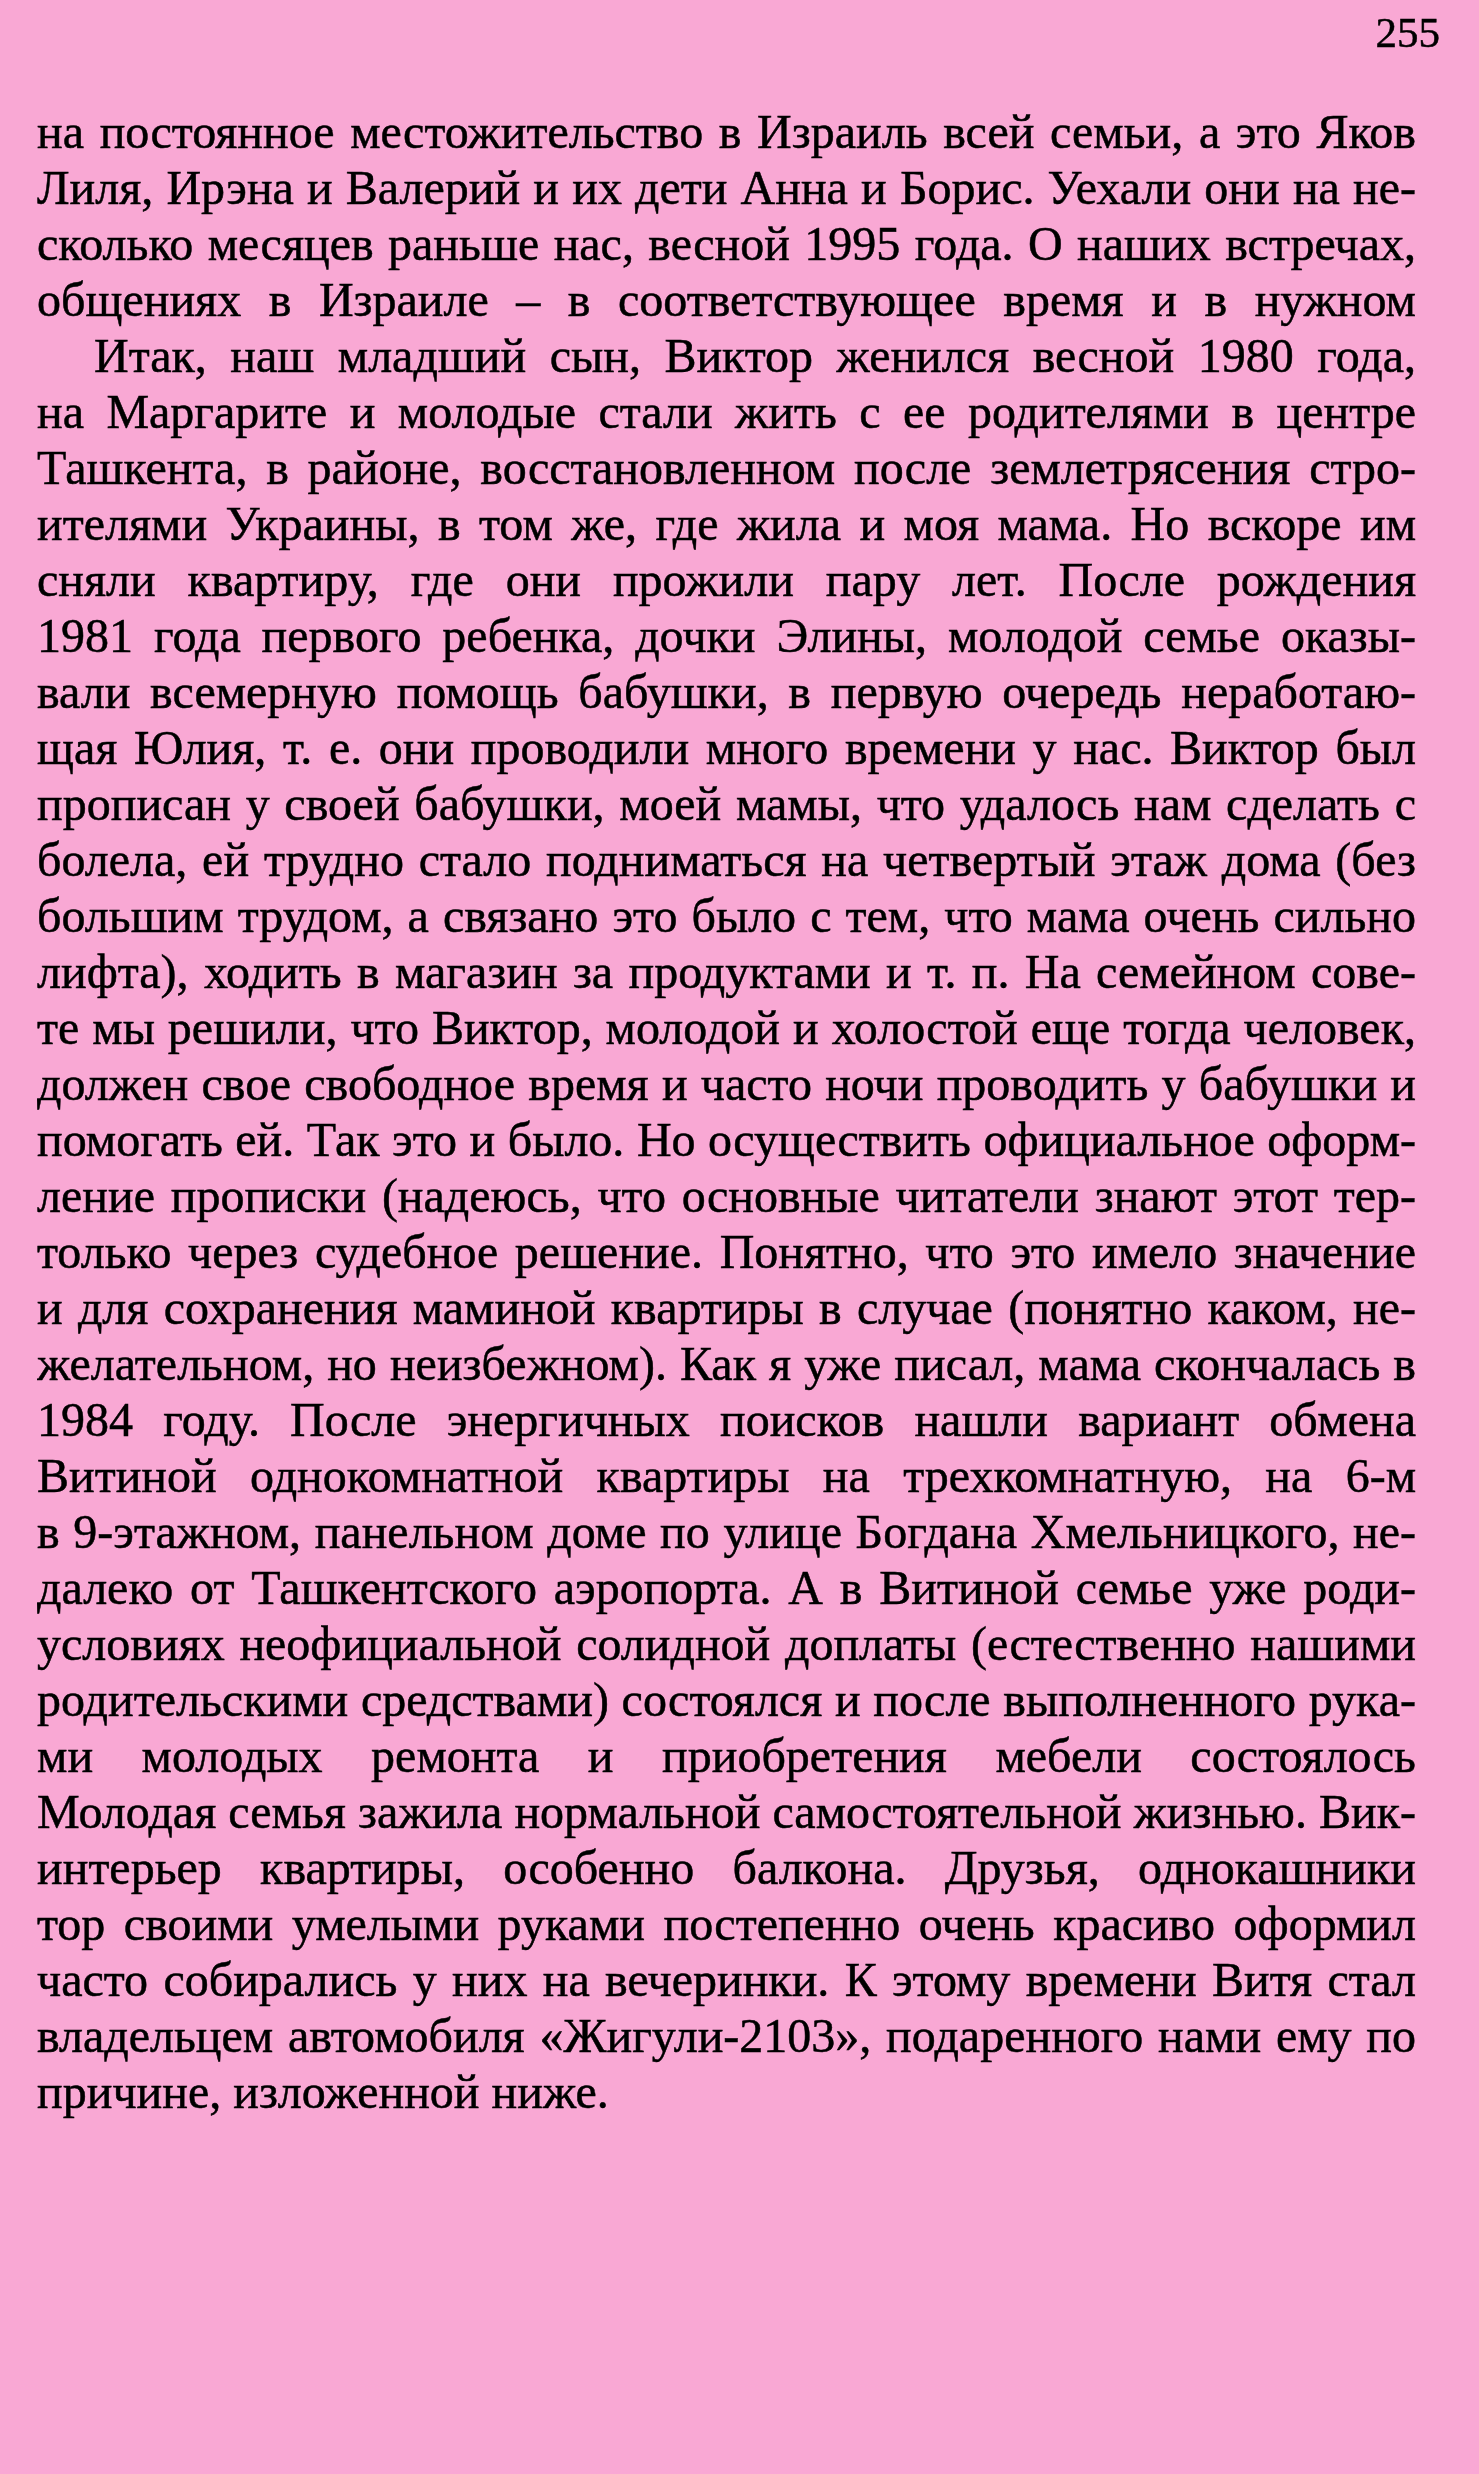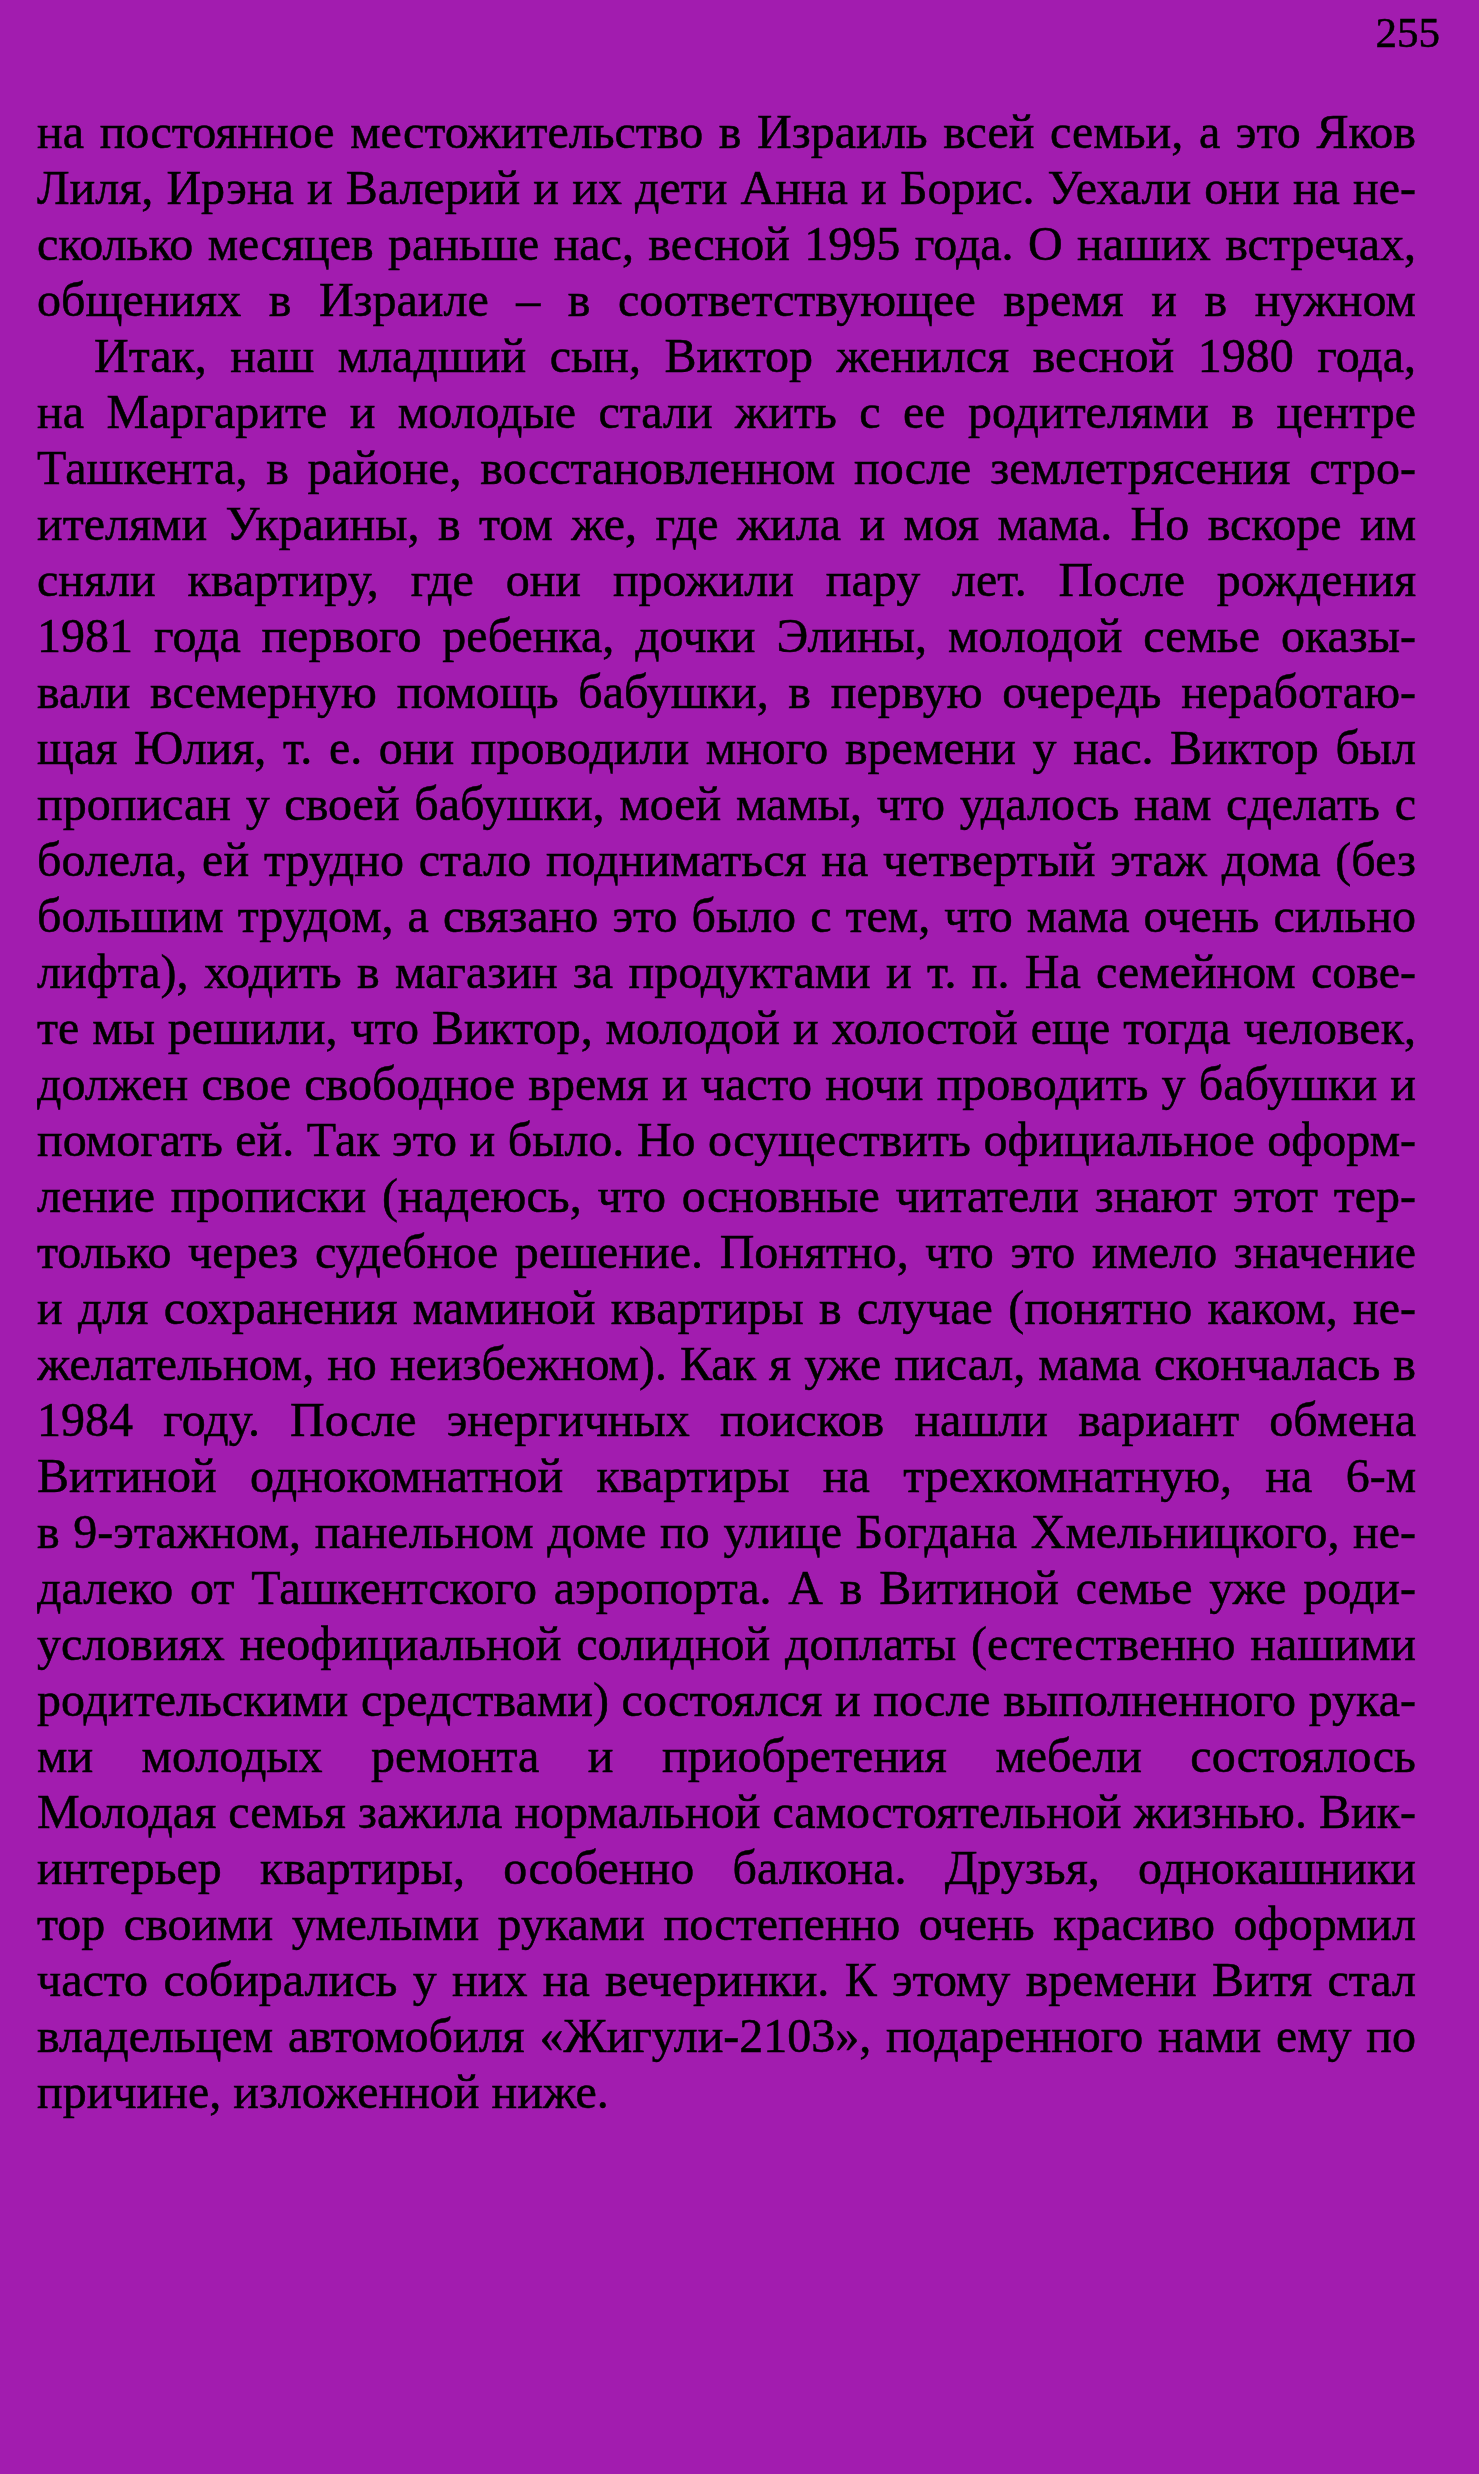--- a/index.html
+++ b/index.html
@@ -4,21 +4,21 @@
 <style>
   html, body {
     margin: 0;
     padding: 0;
     background: #ffffff;
   }
   .page {
     position: relative;
     width: 1479px;
     height: 2475px;
-    background: #a21caf;
+    background: #f9a8d4;
     color: #000000;
     font-family: "Liberation Serif", "DejaVu Serif", serif;
     overflow: hidden;
     box-sizing: border-box;
   }
   .folio {
     position: absolute;
     top: 9.2px;
     right: 39px;
     font-size: 43px;

